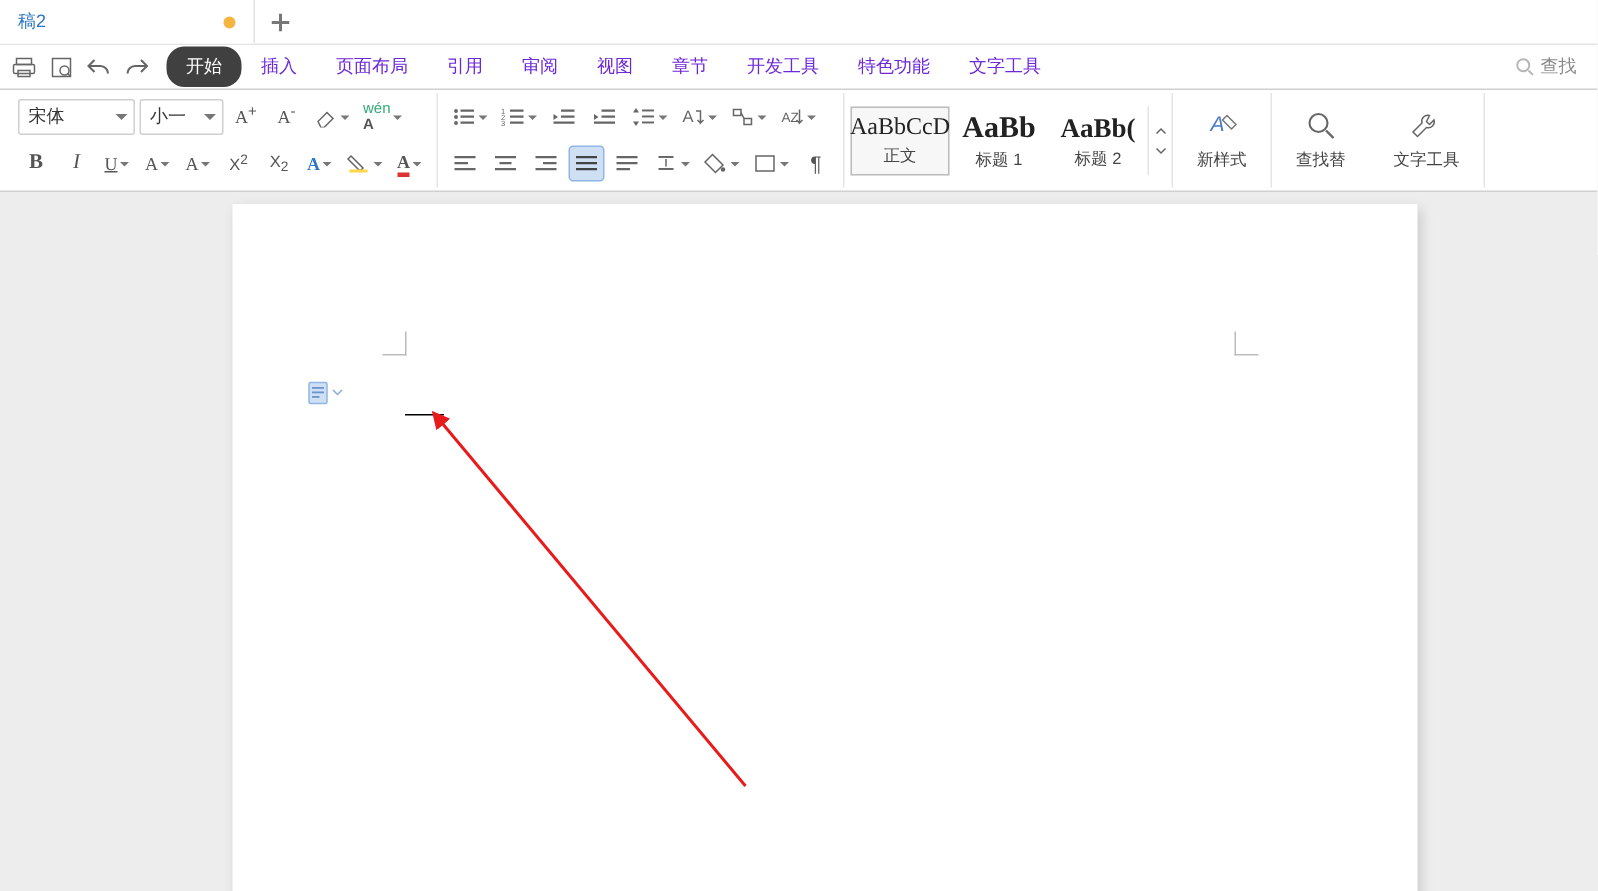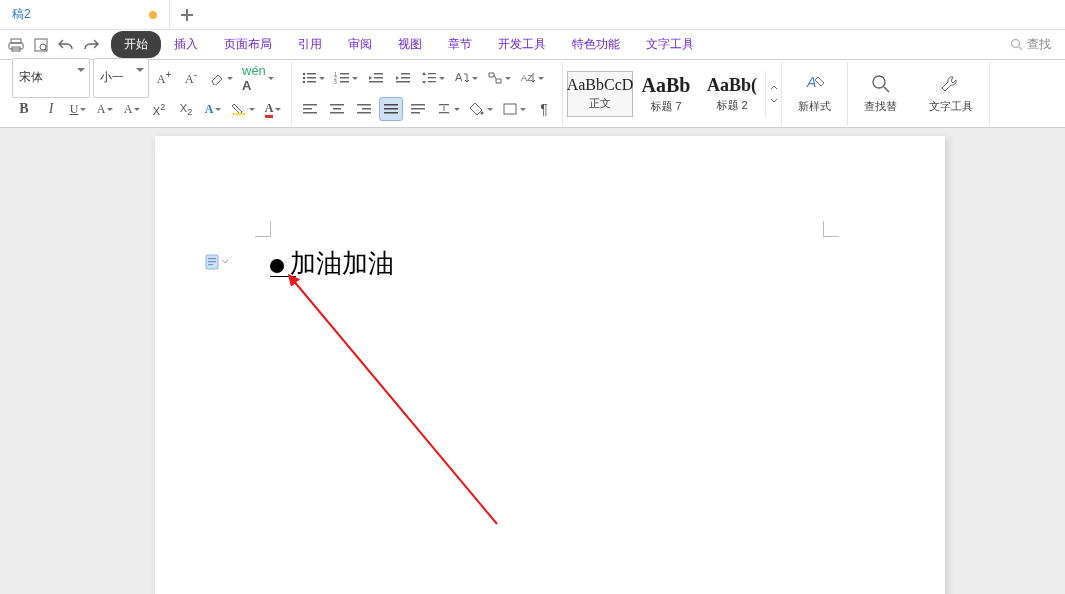--- a/index.html
+++ b/index.html
@@ -18,21 +18,21 @@
   .menu.active{background:#404040;color:#fff}
   .search{margin-left:auto;display:flex;align-items:center;gap:4px;padding:3px 10px;border-radius:12px;color:#888}
   .search svg{opacity:.6}
   
   .ribbon{height:68px;background:#fff;display:flex;align-items:stretch;border-bottom:1px solid #d0d0d0;padding:2px 6px}
   .group{display:flex;flex-direction:column;justify-content:space-around;padding:0 6px;border-right:1px solid #e5e5e5}
   .group.noborder{border-right:none}
   .row{display:flex;align-items:center;gap:3px;height:28px}
   .ctl{height:24px;display:flex;align-items:center;justify-content:center;border-radius:3px;color:#555;padding:0 3px;min-width:24px}
   .ctl.dd::after{content:"";border:3px solid transparent;border-top-color:#777;margin-left:2px;position:relative;top:2px}
-  .sel{height:40px;border:1px solid #cfcfcf;background:#fff;display:flex;align-items:center;padding:0 16px 0 6px;position:relative;font-size:12px;border-radius:2px}
+  .sel{height:24px;border:1px solid #cfcfcf;background:#fff;display:flex;align-items:center;padding:0 16px 0 6px;position:relative;font-size:12px;border-radius:2px}
   .sel::after{content:"";position:absolute;right:4px;top:9px;border:4px solid transparent;border-top-color:#777}
   .fontname{width:78px}
   .fontsize{width:56px}
   
   .styles{display:flex;align-items:stretch;gap:0;padding:2px 0}
   .style-item{width:66px;border:1px solid transparent;display:flex;flex-direction:column;align-items:center;justify-content:center;gap:2px;padding:2px 0}
   .style-item.sel1{border-color:#bcbcbc;background:#f7f7f7}
   .style-prev{font-family:"Times New Roman",serif;font-size:16px;color:#222}
   .style-prev.h1{font-weight:700;font-size:20px}
   .style-prev.h2{font-weight:700;font-size:18px}
@@ -130,21 +130,21 @@
         </div>
       <div class="ctl">
           <span style="font-family:serif">A<sup>-</sup></span>
         </div>
       <div class="ctl dd">
           <svg width="16" height="14">
             <path d="M3 10l6-6 4 4-6 6H5z" fill="none" stroke="#666"></path>
           </svg>
         </div>
       <div class="ctl dd">
-          <span style="font-size:13px;color:#3a7">wén<br><b style="color:#555">A</b></span>
+          <span style="font-size:10px;color:#3a7">wén<br><b style="color:#555">A</b></span>
         </div>
     </div>
     <div class="row">
       <div class="ctl">
           <b style="font-family:serif;font-size:14px">B</b>
         </div>
       <div class="ctl">
           <i style="font-family:serif;font-size:14px">I</i>
         </div>
       <div class="ctl dd">
@@ -303,21 +303,21 @@
   </div>
 
   <div class="group" style="padding:0 0 0 4px">
     <div class="styles">
       <div class="style-item sel1">
         <div class="style-prev">AaBbCcD</div>
         <div class="style-cap">正文</div>
       </div>
       <div class="style-item">
         <div class="style-prev h1">AaBb</div>
-        <div class="style-cap">标题 7</div>
+        <div class="style-cap">标题 1</div>
       </div>
       <div class="style-item">
         <div class="style-prev h2">AaBb(</div>
         <div class="style-cap">标题 2</div>
       </div>
       <div class="styles-more">
         <svg width="8" height="20">
             <path d="M1 5l3-3 3 3M1 15l3 3 3-3" fill="none" stroke="#666"></path>
           </svg>
       </div>
@@ -364,24 +364,20 @@
           <rect x="1" y="1" width="12" height="14" rx="1" fill="#cfe0f5" stroke="#8fb6e4"></rect>
           <rect x="3" y="4" width="8" height="1.2" fill="#6b93cc"></rect>
           <rect x="3" y="7" width="8" height="1.2" fill="#6b93cc"></rect>
           <rect x="3" y="10" width="5" height="1.2" fill="#6b93cc"></rect>
         </svg>
       <svg width="8" height="8">
           <path d="M1 2l3 3 3-3" fill="none" stroke="#8aa9d6"></path>
         </svg>
     </div>
 
-    <div class="doc-line">
-      <span class="bullet"></span>
-      <span>加油加油</span>
-    </div>
     <div class="underline-seg"></div>
 
     <svg class="arrow" width="230" height="260">
       <defs>
           <marker id="ah" markerWidth="10" markerHeight="10" refX="2" refY="3" orient="auto">
             <path d="M0 0L6 3L0 6z" fill="#e81a1a"></path>
           </marker>
         </defs>
       <line x1="210" y1="250" x2="6" y2="6" stroke="#e81a1a" stroke-width="2" marker-end="url(#ah)"></line>
     </svg>

